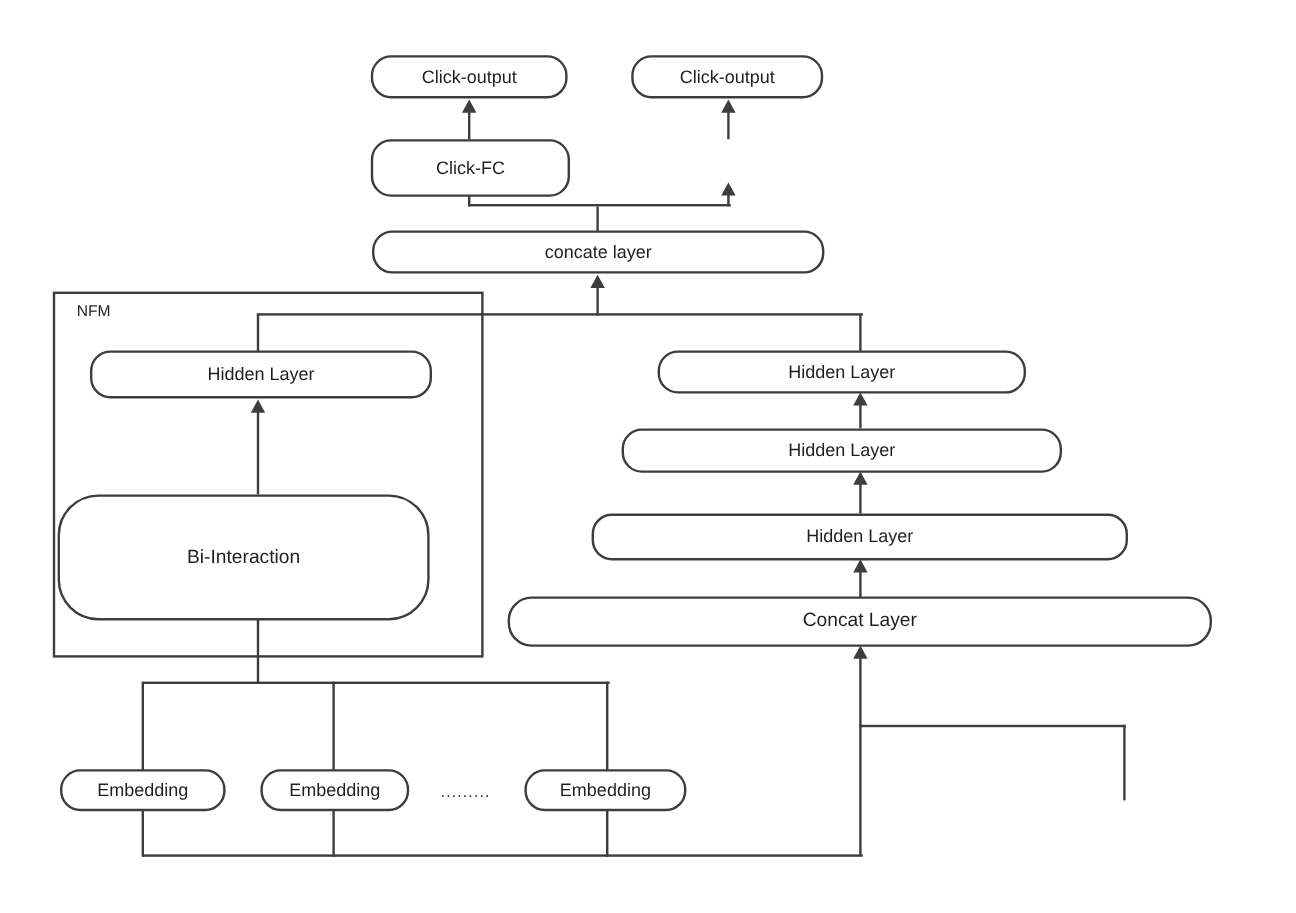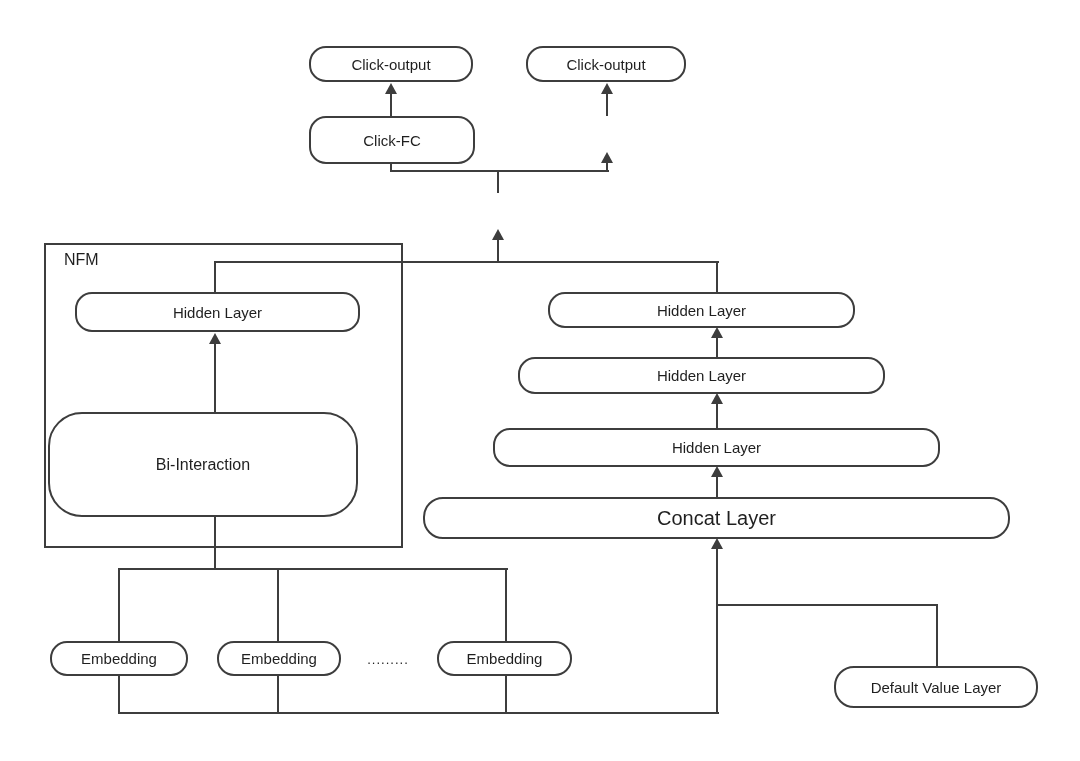--- a/index.html
+++ b/index.html
@@ -8,35 +8,35 @@
     font-family:"Liberation Sans",sans-serif;color:#1f1f1f;overflow:hidden;
   }
   .node{
     position:absolute;background:#ffffff;border:2px solid #3d3d3d;border-radius:17px;
     display:flex;align-items:center;justify-content:center;
     font-size:15px;color:#1f1f1f;box-sizing:border-box;text-align:center;white-space:nowrap;
   }
   .frame{
     position:absolute;border:2px solid #3d3d3d;box-sizing:border-box;background:transparent;
   }
-  .frame-label{position:absolute;font-size:16px;color:#1f1f1f;}
+  .frame-label{position:absolute;font-size:13px;color:#1f1f1f;}
   .hline,.vline{position:absolute;background:#3d3d3d;}
   .hline{height:2px;}
   .vline{width:2px;}
   .arrow-up{
     position:absolute;width:0;height:0;
     border-left:6px solid transparent;border-right:6px solid transparent;
     border-bottom:11px solid #3d3d3d;
   }
   .ellipsis{
     position:absolute;font-size:13px;letter-spacing:1px;color:#1f1f1f;
     display:flex;align-items:center;justify-content:center;
   }
   .big-round{border-radius:34px;font-size:16px;}
-  .mid-font{font-size:20px;}
+  .mid-font{font-size:16px;}
 </style>
 </head>
 <body>
 
 <div class="canvas">
 
   <div class="frame" style="left:44px;top:243px;width:359px;height:305px;"></div>
   <div class="frame-label" style="left:64px;top:251px;">NFM</div>
 
   <div class="hline" style="left:390px;top:170px;width:219px;"></div>
@@ -78,29 +78,29 @@
 
   <div class="vline" style="left:716px;top:546px;height:167px;"></div>
   <div class="arrow-up" style="left:711px;top:538px;"></div>
 
   <div class="hline" style="left:716px;top:604px;width:222px;"></div>
   <div class="vline" style="left:936px;top:604px;height:63px;"></div>
 
   <div class="node" style="left:309px;top:46px;width:164px;height:36px;">Click-output</div>
   <div class="node" style="left:526px;top:46px;width:160px;height:36px;">Click-output</div>
   <div class="node" style="left:309px;top:116px;width:166px;height:48px;">Click-FC</div>
+  <div class="node" style="left:310px;top:192px;width:377px;height:36px;">concate layer</div>
 
   <div class="node" style="left:75px;top:292px;width:285px;height:40px;">Hidden Layer</div>
   <div class="node big-round" style="left:48px;top:412px;width:310px;height:105px;">Bi-Interaction</div>
 
   <div class="node" style="left:548px;top:292px;width:307px;height:36px;">Hidden Layer</div>
   <div class="node" style="left:518px;top:357px;width:367px;height:37px;">Hidden Layer</div>
   <div class="node" style="left:493px;top:428px;width:447px;height:39px;">Hidden Layer</div>
   <div class="node mid-font" style="left:423px;top:497px;width:587px;height:42px;border-radius:20px;">Concat Layer</div>
 
   <div class="node" style="left:50px;top:641px;width:138px;height:35px;">Embedding</div>
   <div class="node" style="left:217px;top:641px;width:124px;height:35px;">Embedding</div>
   <div class="ellipsis" style="left:350px;top:645px;width:76px;height:28px;">.........</div>
   <div class="node" style="left:437px;top:641px;width:135px;height:35px;">Embedding</div>
 
-  <div class="node" style="left:834px;top:666px;width:204px;height:42px;border-radius:20px;">Default Value Layer</div>
 
 </div>
 
 </body></html>

